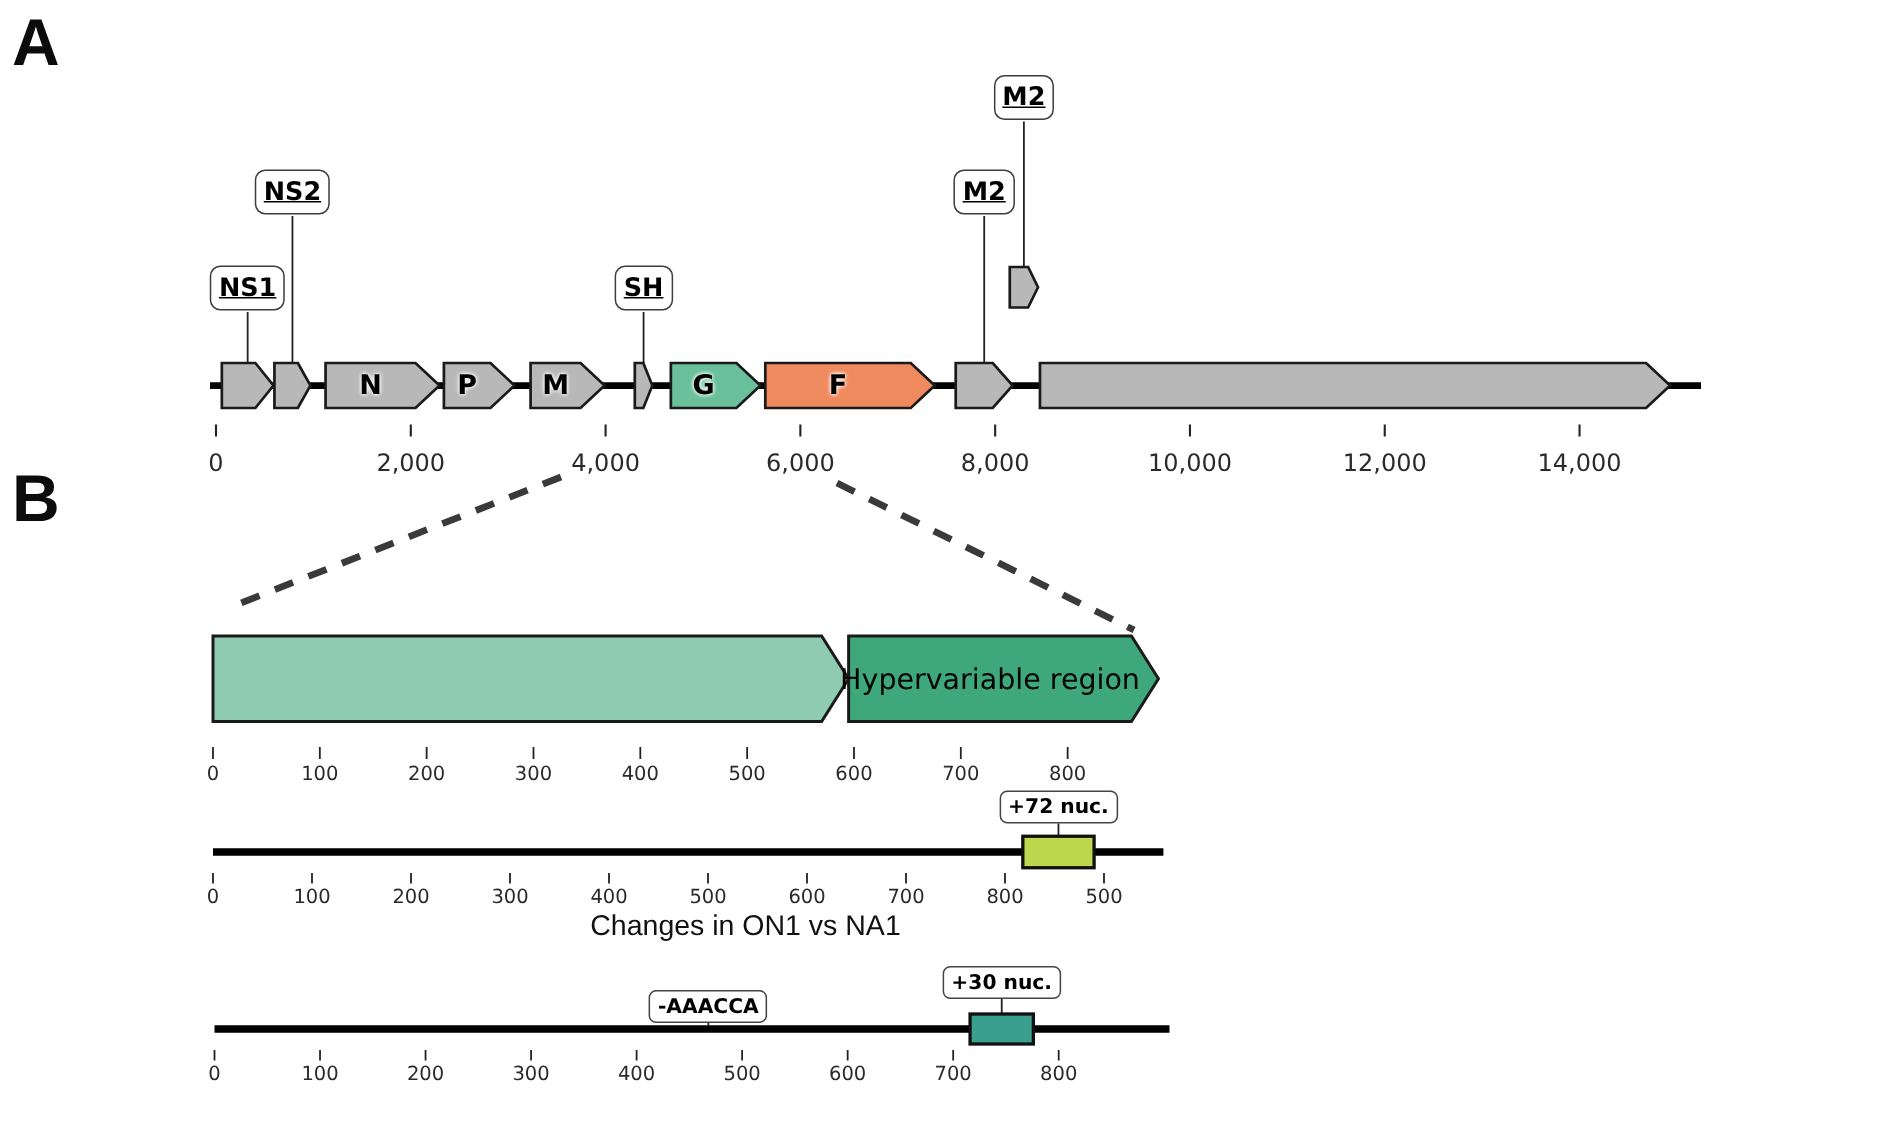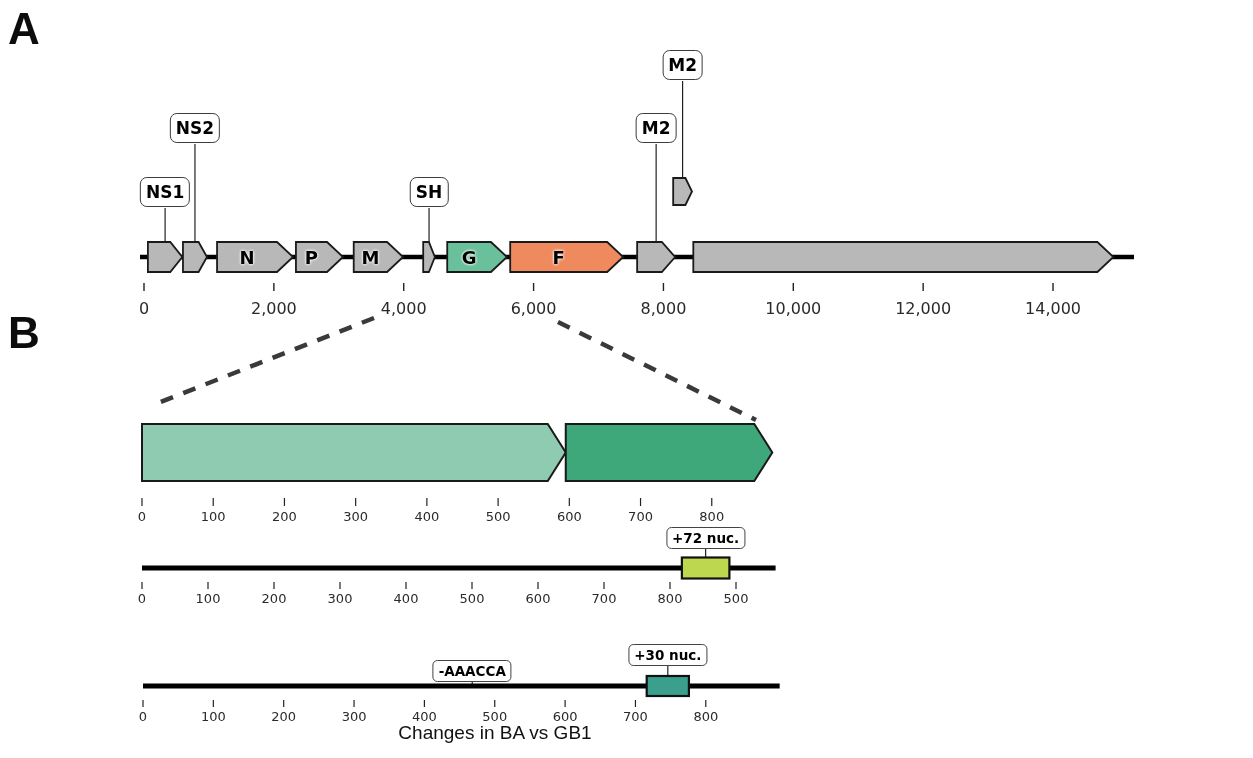--- a/index.html
+++ b/index.html
@@ -7,21 +7,21 @@
          font-family:"DejaVu Sans",sans-serif;}
   #shapes{position:absolute;left:0;top:0;}
   #labels{position:absolute;left:0;top:0;width:100%;height:100%;}
   .panel-letter{position:absolute;font:900 44px "Liberation Sans",sans-serif;color:#0c0c0c;letter-spacing:1px;}
   .tickA{position:absolute;transform:translateX(-50%);font:16px "DejaVu Sans",sans-serif;color:#2a2a2a;white-space:nowrap;}
   .tickB{position:absolute;transform:translateX(-50%);font:13px "DejaVu Sans",sans-serif;color:#2a2a2a;white-space:nowrap;}
   .geneLabel{position:absolute;transform:translate(-50%,-50%);font:bold 18px "DejaVu Sans",sans-serif;color:#000;
              text-shadow:0 0 3px #fff,0 0 3px #fff;white-space:nowrap;}
   .hvLabel{position:absolute;transform:translate(-50%,-50%);font:19px "DejaVu Sans",sans-serif;color:#050505;white-space:nowrap;}
   .calloutA{position:absolute;transform:translateX(-50%);background:#fff;border:1.6px solid #3d3d3d;border-radius:7px;
-            padding:0 5px;font:bold 17px "DejaVu Sans",sans-serif;color:#000;height:28px;line-height:28px;white-space:nowrap;}
+            padding:0 5px;font:bold 17px "DejaVu Sans",sans-serif;color:#000;height:28px;line-height:28px;white-space:nowrap;text-decoration:underline;}
   .calloutB{position:absolute;transform:translateX(-50%);background:#fff;border:1.4px solid #444;border-radius:5px;
             padding:0 5px;font:bold 13.5px "DejaVu Sans",sans-serif;color:#000;height:20px;line-height:20px;white-space:nowrap;}
   .caption{position:absolute;transform:translateX(-50%);font:19px "Liberation Sans",sans-serif;color:#111;white-space:nowrap;}
 </style>
 </head>
 <body>
 
 <div class="stage">
   <svg id="shapes" width="1253" height="758">
       <line x1="140" y1="257" x2="1134" y2="257" stroke="#000" stroke-width="4.5"></line>
@@ -101,48 +101,49 @@
       <div class="calloutA" style="left:165.10225px;top:177px">NS1</div>
       <div class="calloutA" style="left:194.97005000000001px;top:113px">NS2</div>
       <div class="geneLabel" style="left:247.0303px;top:257px">N</div>
       <div class="geneLabel" style="left:311.473325px;top:257px">P</div>
       <div class="geneLabel" style="left:370.3973px;top:257px">M</div>
       <div class="calloutA" style="left:429.04269999999997px;top:177px">SH</div>
       <div class="geneLabel" style="left:469.09090000000003px;top:257px">G</div>
       <div class="geneLabel" style="left:558.6943px;top:257px">F</div>
       <div class="calloutA" style="left:656.1353750000001px;top:113px">M2</div>
       <div class="calloutA" style="left:682.59435px;top:50px">M2</div>
+      <div class="hvLabel" style="left:660.028px;top:452.5px">Hypervariable region</div>
       <div class="tickB" style="left:142px;top:509px">0</div>
       <div class="tickB" style="left:213.22px;top:509px">100</div>
       <div class="tickB" style="left:284.44px;top:509px">200</div>
       <div class="tickB" style="left:355.66px;top:509px">300</div>
       <div class="tickB" style="left:426.88px;top:509px">400</div>
       <div class="tickB" style="left:498.1px;top:509px">500</div>
       <div class="tickB" style="left:569.32px;top:509px">600</div>
       <div class="tickB" style="left:640.54px;top:509px">700</div>
       <div class="tickB" style="left:711.76px;top:509px">800</div>
       <div class="tickB" style="left:142px;top:591px">0</div>
       <div class="tickB" style="left:208px;top:591px">100</div>
       <div class="tickB" style="left:274px;top:591px">200</div>
       <div class="tickB" style="left:340px;top:591px">300</div>
       <div class="tickB" style="left:406px;top:591px">400</div>
       <div class="tickB" style="left:472px;top:591px">500</div>
       <div class="tickB" style="left:538px;top:591px">600</div>
       <div class="tickB" style="left:604px;top:591px">700</div>
       <div class="tickB" style="left:670px;top:591px">800</div>
       <div class="tickB" style="left:736px;top:591px">500</div>
       <div class="calloutB" style="left:705.64px;top:527px">+72 nuc.</div>
+      <div class="caption" style="left:497px;top:607px">Changes in ON1 vs NA1</div>
       <div class="tickB" style="left:143px;top:709px">0</div>
       <div class="tickB" style="left:213.35px;top:709px">100</div>
       <div class="tickB" style="left:283.7px;top:709px">200</div>
       <div class="tickB" style="left:354.05px;top:709px">300</div>
       <div class="tickB" style="left:424.4px;top:709px">400</div>
       <div class="tickB" style="left:494.75px;top:709px">500</div>
       <div class="tickB" style="left:565.1px;top:709px">600</div>
       <div class="tickB" style="left:635.45px;top:709px">700</div>
       <div class="tickB" style="left:705.8px;top:709px">800</div>
       <div class="calloutB" style="left:472.238px;top:660px">-AAACCA</div>
       <div class="calloutB" style="left:667.811px;top:644px">+30 nuc.</div>
-      <div class="caption" style="left:495px;top:722px">Changes in BA vs GB1</div>
     </div>
   <div class="panel-letter" style="left:8px;top:4px">A</div>
   <div class="panel-letter" style="left:8px;top:308px">B</div>
 </div>
 
 </body></html>

